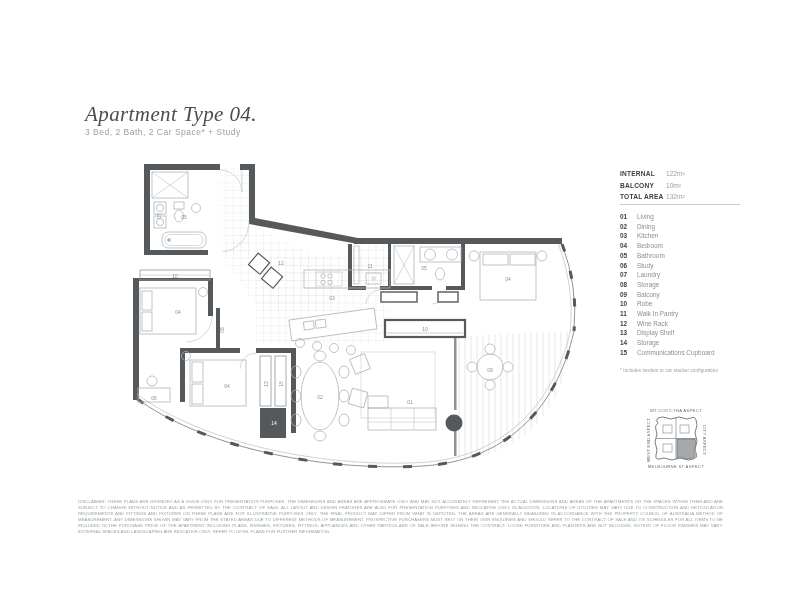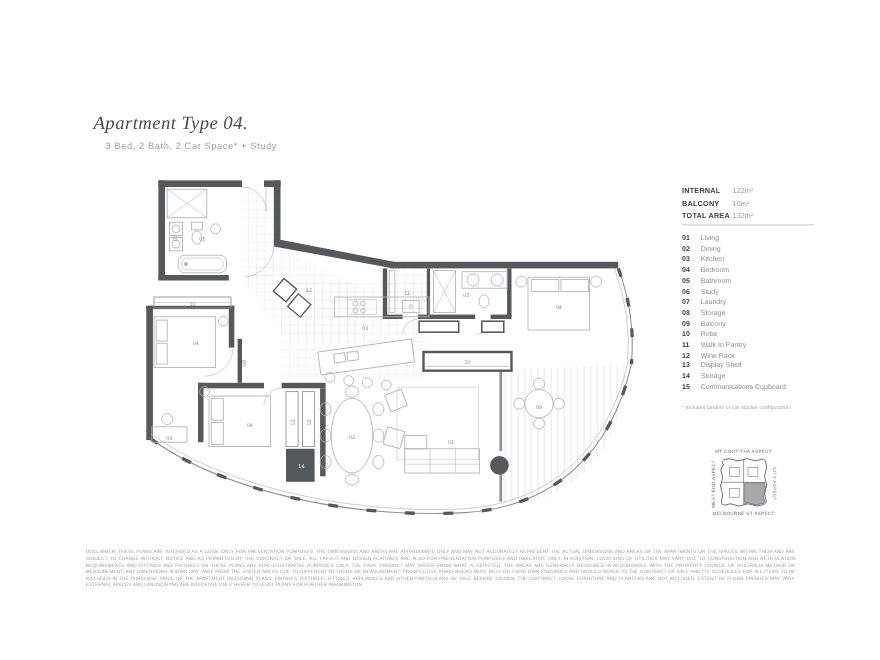--- a/index.html
+++ b/index.html
@@ -4,24 +4,24 @@
 <style>
   html,body{margin:0;padding:0;}
   body{
     width:800px;height:600px;position:relative;background:#ffffff;
     font-family:"Liberation Sans", sans-serif;color:#3b3e40;overflow:hidden;
   }
   .abs{position:absolute;}
   
   .title{
     left:85px;top:102px;font-family:"Liberation Serif", serif;
-    font-style:italic;font-size:17px;color:#4a4c4e;letter-spacing:.4px;
+    font-style:italic;font-size:21px;color:#4a4c4e;letter-spacing:.4px;
   }
   .subtitle{
-    left:85px;top:127px;font-size:8.5px;color:#9ba0a3;letter-spacing:.5px;margin-left:11px;
+    left:85px;top:127px;font-size:8.5px;color:#9ba0a3;letter-spacing:.5px;
   }
   
   .areas{left:620px;top:168px;width:122px;}
   .area-row{display:flex;font-size:6.6px;line-height:11.5px;}
   .area-label{width:46px;font-weight:bold;color:#3b3e40;letter-spacing:.2px;}
   .area-value{color:#9aa0a3;}
   .rule{left:620px;top:204px;width:120px;height:1px;background:#c9cbcc;}
   .legend{left:620px;top:212px;width:125px;}
   .legend-row{display:flex;font-size:6.4px;line-height:9.7px;}
   .legend-num{width:17px;font-weight:bold;color:#3b3e40;}

